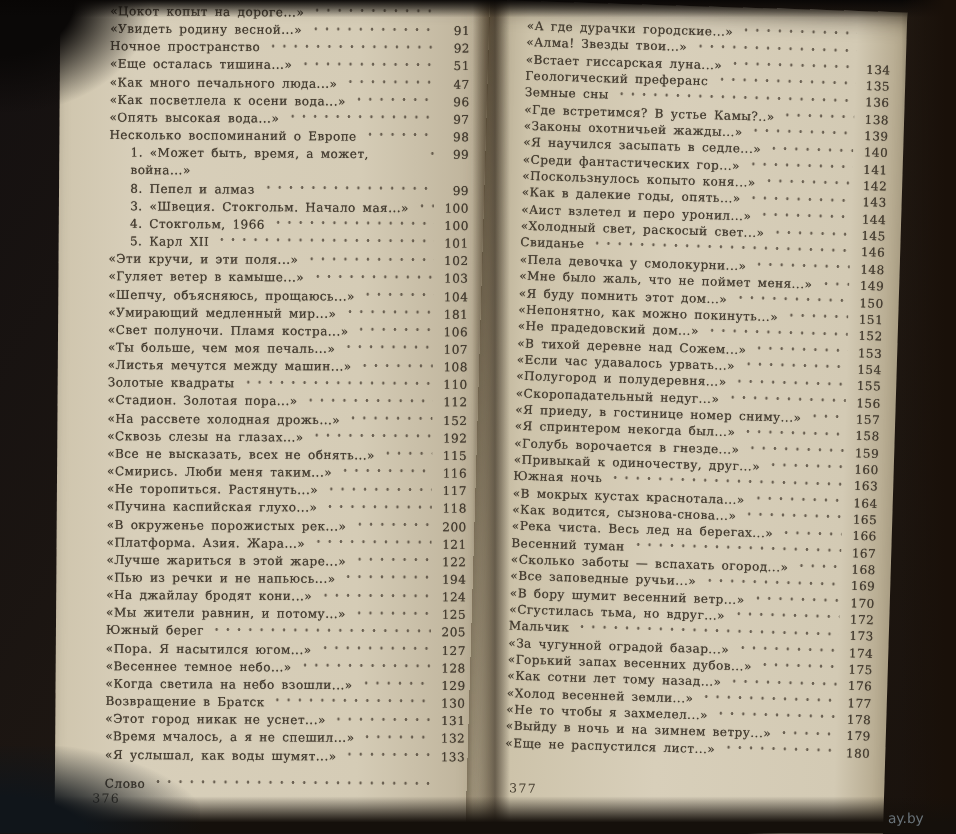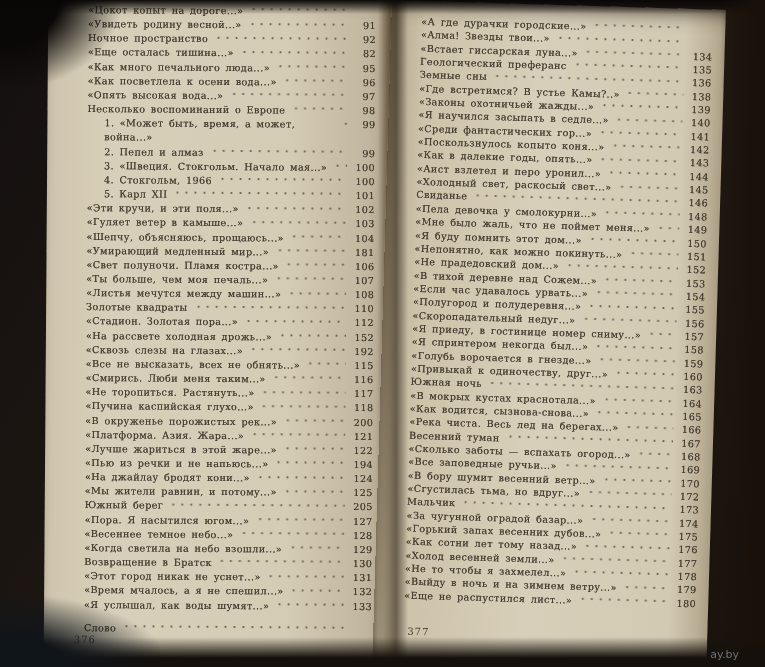--- a/index.html
+++ b/index.html
@@ -69,27 +69,27 @@
 
         <div class="row">
           <span class="t">Ночное пространство</span>
           <span class="dots"></span>
           <span class="p">92</span>
         </div>
 
         <div class="row">
           <span class="t">«Еще осталась тишина...»</span>
           <span class="dots"></span>
-          <span class="p">82</span>
+          <span class="p">51</span>
         </div>
 
         <div class="row">
           <span class="t">«Как много печального люда...»</span>
           <span class="dots"></span>
-          <span class="p">95</span>
+          <span class="p">47</span>
         </div>
 
         <div class="row">
           <span class="t">«Как посветлела к осени вода...»</span>
           <span class="dots"></span>
           <span class="p">96</span>
         </div>
 
         <div class="row">
           <span class="t">«Опять высокая вода...»</span>
@@ -103,21 +103,21 @@
           <span class="p">98</span>
         </div>
 
         <div class="row indent">
           <span class="t">1. «Может быть, время, а может, война...»</span>
           <span class="dots"></span>
           <span class="p">99</span>
         </div>
 
         <div class="row indent">
-          <span class="t">2. Пепел и алмаз</span>
+          <span class="t">8. Пепел и алмаз</span>
           <span class="dots"></span>
           <span class="p">99</span>
         </div>
 
         <div class="row indent">
           <span class="t">3. «Швеция. Стокгольм. Начало мая...»</span>
           <span class="dots"></span>
           <span class="p">100</span>
         </div>
 

